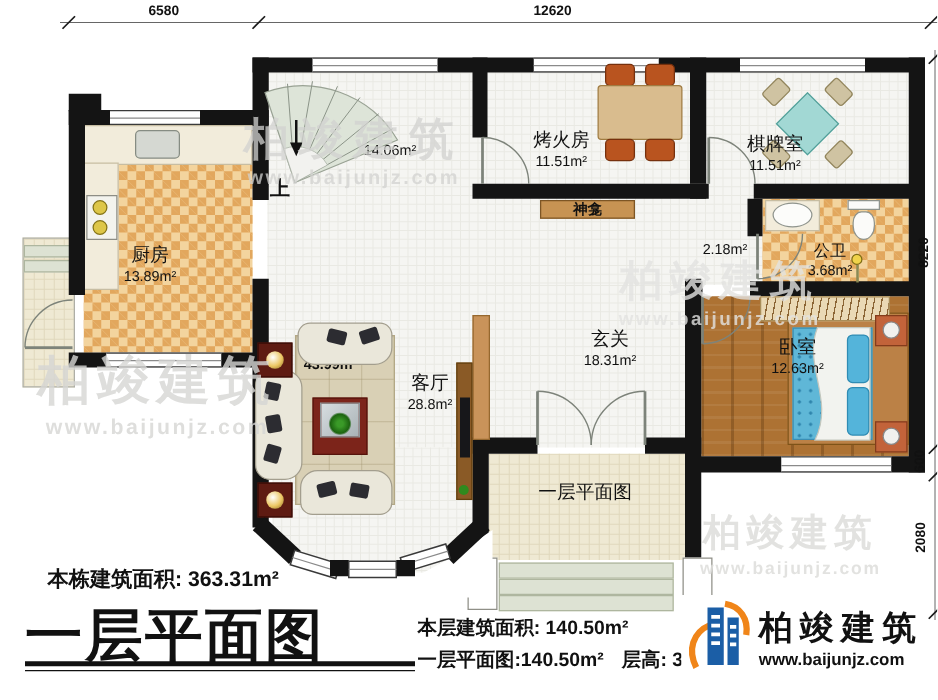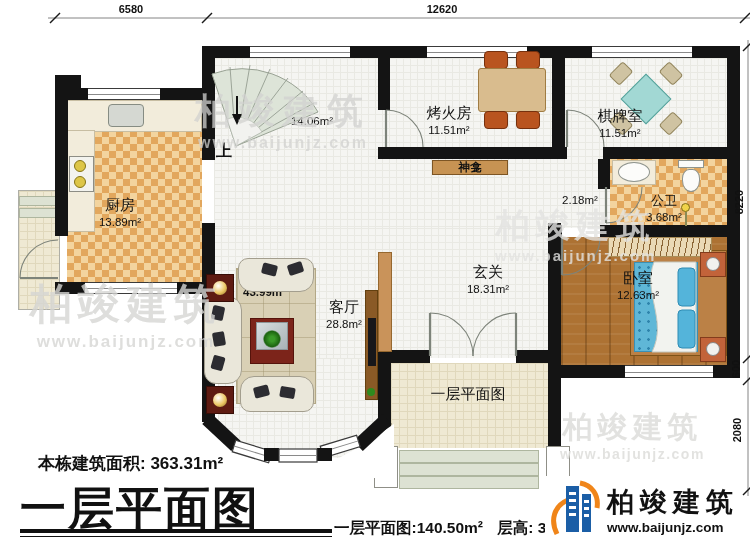--- a/index.html
+++ b/index.html
@@ -292,20 +292,21 @@
   </div>
   <div class="wm" style="left:560px;top:408px;color:#dededb;opacity:0.85;text-align:center;">
     <div style="font-size:30px;letter-spacing:5px;">柏竣建筑</div>
     <div style="font-size:14px;letter-spacing:1.5px;">www.baijunjz.com</div>
   </div>
 
   <div class="tb" style="left:38px;top:452px;font-size:17px;">本栋建筑面积: 363.31m²</div>
   <div class="tb" style="left:20px;top:478px;font-size:46px;letter-spacing:2px;">一层平面图</div>
   <div class="abs" style="left:20px;top:529px;width:312px;height:3.5px;background:#111;z-index:70;"></div>
   <div class="abs" style="left:20px;top:536px;width:312px;height:1px;background:#111;z-index:70;"></div>
+  <div class="tb" style="left:334px;top:492px;font-size:15.5px;">本层建筑面积: 140.50m²</div>
   <div class="tb" style="left:334px;top:518px;font-size:15.5px;">
     <span>一层平面图:140.50m²</span>
     <span style="margin-left:10px;">层高: 3.6m</span>
   </div>
 
   <div class="abs" style="left:545px;top:476px;display:flex;align-items:center;gap:6px;z-index:75;background:#fff;padding:2px;">
     <svg width="54" height="62" viewBox="0 0 54 62">
       <path d="M10,56 C3,42 7,28 21,22" stroke="#f08519" stroke-width="5" fill="none"></path>
       <path d="M33,5 C45,7 52,17 50,30" stroke="#f08519" stroke-width="5" fill="none"></path>
       <rect x="19" y="8" width="13" height="46" fill="#1b5ea6"></rect>

